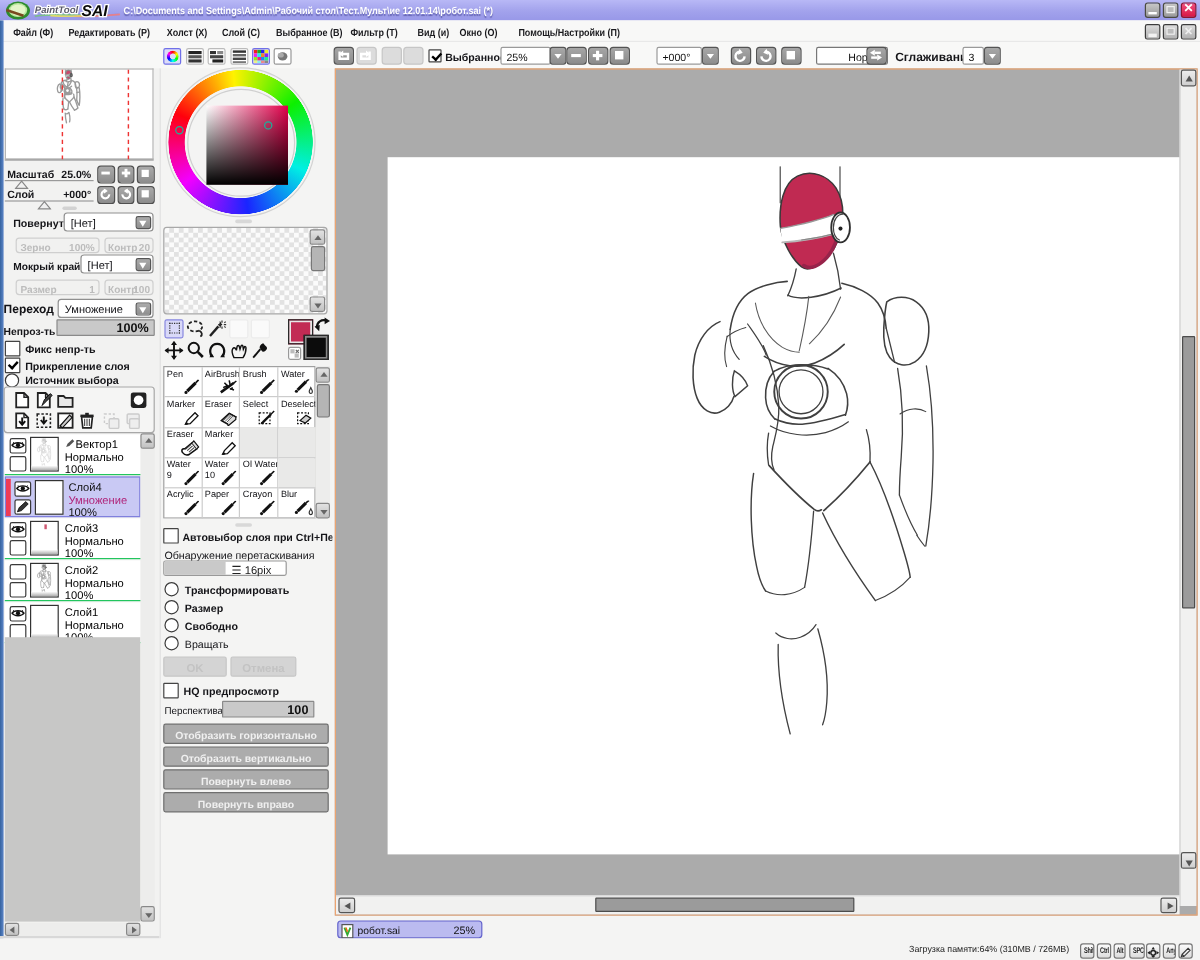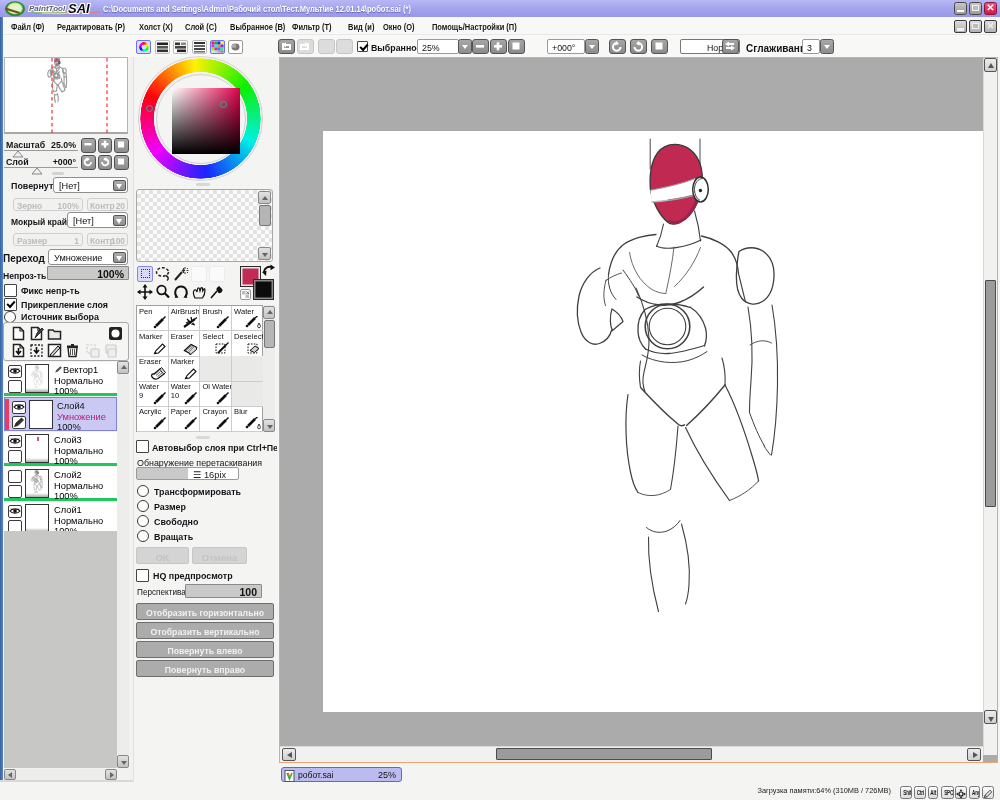--- a/index.html
+++ b/index.html
@@ -36,21 +36,21 @@
 #bluebar{left:0;top:17px;width:3px;height:765px;background:linear-gradient(90deg,#35629f,#5d86c8)}
 #navbox{left:4px;top:57px;width:124px;height:77px;background:#fff;border:1px solid #b4b4b4;border-bottom:2px solid #a8a8a8}
 .ulin{height:1px;background:#9a9a9a}
 .sq14{width:14.5px;height:14.5px;background:linear-gradient(#a9a9a9,#8d8d8d);border:1.6px solid #4f4f4f;border-radius:3px;color:#fff}
 .ddl{height:16px;background:#fff;border:1.2px solid #8f8f8f;border-radius:3px;font-size:9.2px;padding:2.5px 0 0 5px;color:#101014}
 .ddl .ar{position:absolute;right:1.5px;top:1.5px;width:13px;height:11.5px;background:linear-gradient(#ababab,#8f8f8f);border:1px solid #555;border-radius:2px}
 .ddl .ar:after{content:"";position:absolute;left:2.6px;top:3.5px;border:3.4px solid transparent;border-top:5px solid #fff}
 .insf{background:#f1f1f0;border:1px solid #cfcfcf;border-radius:3px;color:#bcbcbc;font-size:8.4px;font-weight:bold}
 .vbar{background:#c9c9c9;border:1px solid #8a8a8a;border-radius:1px}
 
-.lrow{left:4px;width:116px;height:34px;background:#fff;border-bottom:3px solid #22c55e}
+.lrow{left:4px;width:116px;height:34px;background:#fff;border-bottom:1px solid #22c55e}
 .lrow .eye{position:absolute;left:4px;top:3px;width:14px;height:13px;border:1.3px solid #3a3a3a;border-radius:2px;background:#fff}
 .lrow .bx2{position:absolute;left:4px;top:18px;width:14px;height:13px;border:1.3px solid #3a3a3a;border-radius:2px;background:#fff}
 .lrow .thm{position:absolute;left:21px;top:2px;width:24px;height:29px;border:1.4px solid #333;background:#fff;overflow:hidden}
 .lrow .thm:after{content:"";position:absolute;left:0;right:0;bottom:0;height:4px;background:linear-gradient(#fff,#aaa)}
 .lrow .nm{position:absolute;left:50px;top:3px;font-size:9.3px;color:#000;white-space:pre}
 .lrow .md{position:absolute;left:50px;top:13.5px;font-size:9.3px;color:#000}
 .lrow .pc{position:absolute;left:50px;top:24px;font-size:9.3px;color:#000}
 
 #mpanel{left:133px;top:57px;width:144px;height:725px;background:#f4f4f3;border-left:1px solid #e0e0e0}
 #wheel{left:140px;top:58px;width:121px;height:121px;border-radius:50%;
@@ -684,21 +684,21 @@
     <div style="position:absolute;left:0;top:0;width:51px;height:11px;background:#c9c9c9"></div>
     <span style="position:absolute;left:56px;top:1px;font-size:9.3px;color:#222">☰ 16pix</span>
   </div>
 <div class="abs radio" style="left:137px;top:485px"></div>
 <div class="abs lbl" style="left:154px;top:487px;font-weight:bold;font-size:8.9px">Трансформировать</div>
 <div class="abs radio" style="left:137px;top:500px"></div>
 <div class="abs lbl" style="left:154px;top:502px;font-weight:bold;font-size:8.9px">Размер</div>
 <div class="abs radio" style="left:137px;top:515px"></div>
 <div class="abs lbl" style="left:154px;top:517px;font-weight:bold;font-size:8.9px">Свободно</div>
 <div class="abs radio" style="left:137px;top:530px"></div>
-<div class="abs lbl" style="left:154px;top:532px;font-weight:bold;font-size:8.9px">Вращать</div>
+<div class="abs lbl" style="left:154px;top:532px;font-weight:normal;font-size:8.9px">Вращать</div>
 <div class="abs okbtn" style="left:136px;top:547px;width:53px;height:17px">OK</div>
 <div class="abs okbtn" style="left:192px;top:547px;width:55px;height:17px">Отмена</div>
 <div class="abs cb" style="left:136px;top:569px;width:13px;height:13px"></div>
 <div class="abs lbl" style="left:153px;top:571px;font-size:8.9px;font-weight:bold">HQ предпросмотр</div>
 <div class="abs lbl" style="left:137px;top:588px;font-size:8.2px;font-weight:normal">Перспектива</div>
 <div class="abs vbar" style="left:185px;top:584px;width:77px;height:14px">
     <span style="position:absolute;right:4px;top:1px;font-size:10.5px;font-weight:bold">100</span>
   </div>
 <div class="abs bigbtn" style="top:603px">Отобразить горизонтально</div>
 <div class="abs bigbtn" style="top:622px">Отобразить вертикально</div>

